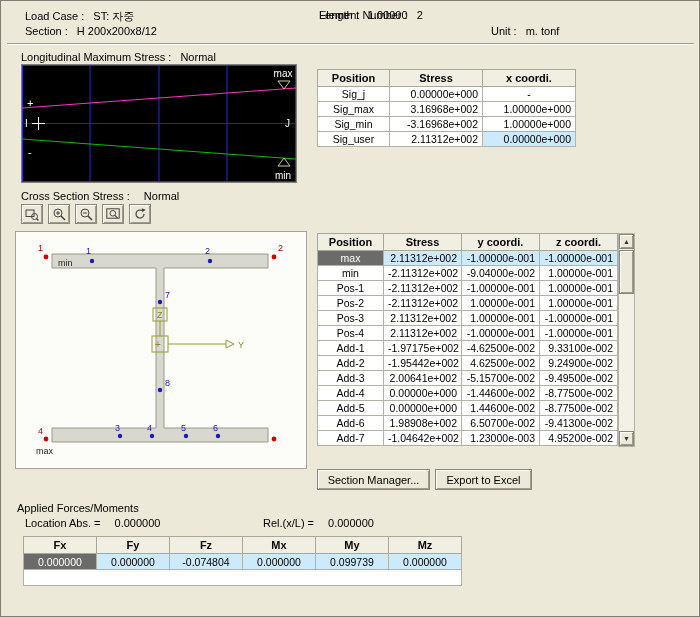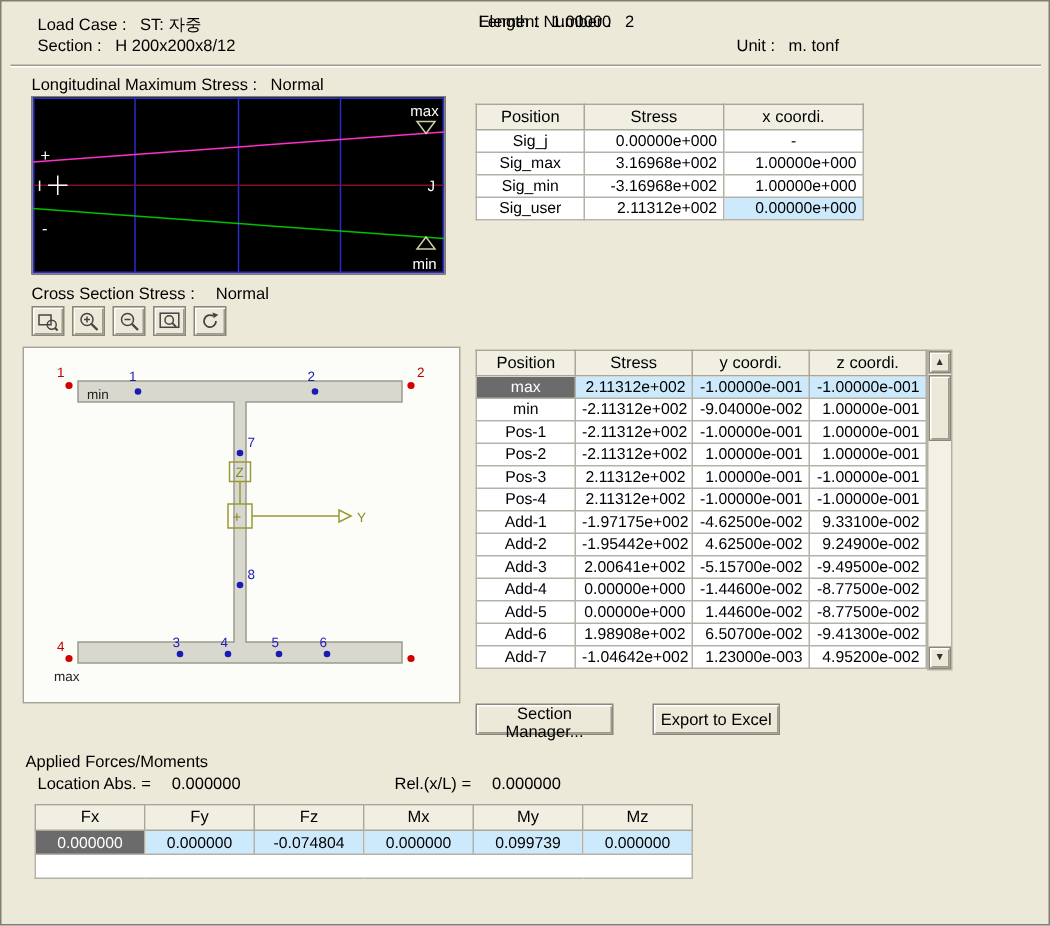--- a/index.html
+++ b/index.html
@@ -3,21 +3,21 @@
 <meta charset="utf-8">
 <style>
   *{margin:0;padding:0;box-sizing:border-box}
   body{font-family:"Liberation Sans",sans-serif;background:#fff}
   .wrap{position:relative;width:700px;height:617px;background:#ece9d8;border:1px solid #7f7d74;overflow:hidden;font-size:11px;color:#000}
   .abs{position:absolute}
   .pair .v{margin-left:9px}
   .sep{height:2px;border-top:1px solid #9d9a8d;border-bottom:1px solid #fff}
   
   table.grid{border-collapse:collapse;background:#fff;table-layout:fixed}
-  .grid th{background:#f1eee2;font-weight:normal;border:1px solid #a9a79a;height:17px;padding:0 3px;font-size:11px;overflow:hidden;white-space:nowrap}
+  .grid th{background:#f1eee2;font-weight:bold;border:1px solid #a9a79a;height:17px;padding:0 3px;font-size:11px;overflow:hidden;white-space:nowrap}
   .grid td{border:1px solid #b4b2a6;height:15px;padding:0 4px;font-size:10.5px;overflow:hidden;white-space:nowrap;background:#fff}
   .ctr{text-align:center}
   .num{text-align:right}
   td.dark{background:#6b6b6b;color:#fff}
   td.hl{background:#cdeafc}
   td.blank{background:#fff;height:16px}
   
   .btn{background:#ece9d8;border:1px solid #8a887b;box-shadow:inset 1px 1px 0 #fff,inset -1px -1px 0 #9d9b8d;font-size:11px;font-family:"Liberation Sans",sans-serif;cursor:default;color:#000}
   .tbtn{width:22px;height:20px;display:inline-flex;align-items:center;justify-content:center;padding:0;margin-right:2px;vertical-align:top}
   
@@ -302,22 +302,22 @@
       </tr>
     </tbody>
   </table>
 
   <div class="abs sb" style="left:617px;top:232px;width:17px;height:214px">
     <div class="sbtn" style="top:0"><span>▲</span></div>
     <div class="thumb"></div>
     <div class="sbtn" style="bottom:0"><span>▼</span></div>
   </div>
 
-  <button class="btn abs" style="left:316px;top:468px;width:92px;height:21px">Section Manager...</button>
-  <button class="btn abs" style="left:434px;top:468px;width:85px;height:21px">Export to Excel</button>
+  <button class="btn abs" style="left:316px;top:468px;width:113px;height:21px">Section Manager...</button>
+  <button class="btn abs" style="left:434px;top:468px;width:97px;height:21px">Export to Excel</button>
 
   <div class="abs" style="left:16px;top:501px">Applied Forces/Moments</div>
   <div class="abs pair" style="left:24px;top:516px">
     <span>Location Abs. =</span><span class="v" style="margin-left:14px">0.000000</span>
   </div>
   <div class="abs pair" style="left:262px;top:516px">
     <span>Rel.(x/L) =</span><span class="v" style="margin-left:14px">0.000000</span>
   </div>
 
   <table class="grid abs" style="left:22px;top:535px;width:438px">

